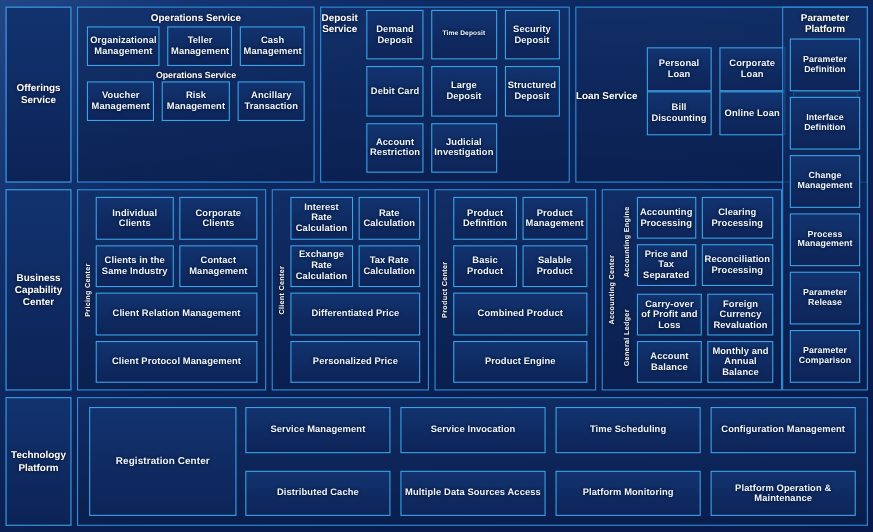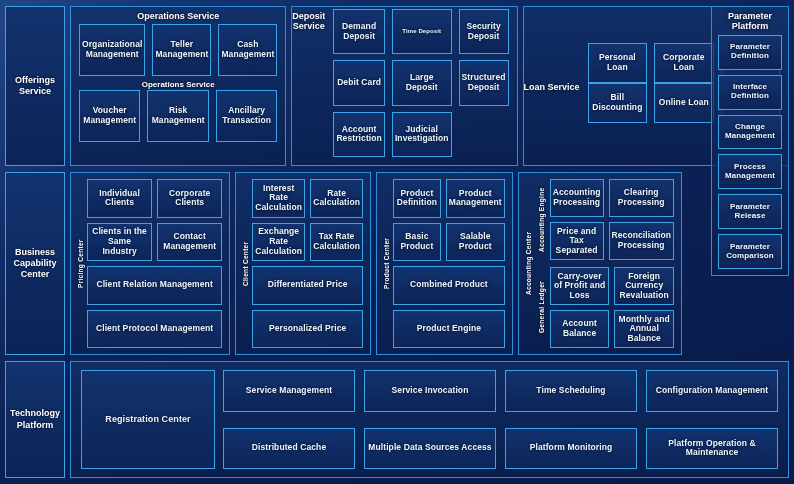--- a/index.html
+++ b/index.html
@@ -104,52 +104,52 @@
     color: #ffffff; font-weight: bold; font-size: 8px; text-align: center;
     text-shadow: 0 0 3px rgba(0,0,0,.85);
     margin-top: -2px; margin-bottom: 1px;
   }
   .ops-grid {
     display: grid;
     grid-template-columns: repeat(3, 1fr);
     gap: 7px;
     padding: 0 8px 6px;
   }
-  .ops-grid .cell { height: 52px; }
+  .ops-grid .cell { height: 36px; }
 
   .dep-panel { flex: 0 0 218px; }
   .loan-panel { flex: 1; align-items: center; }
 
   .loan-grid {
     flex: 1;
     display: grid;
     grid-template-columns: repeat(3, 1fr);
     grid-template-rows: 40px 1fr 40px;
     gap: 0 7px;
     padding: 2px 8px 8px;
   }
   .loan-grid .spacer { grid-column: 1 / -1; }
 
   
   .param-col {
     position: absolute;
     top: 6px; right: 5px;
     width: 78px;
-    height: 270px;
+    height: 349px;
     display: flex;
     flex-direction: column;
     padding: 4px 6px 6px;
   }
   .param-col .cell { flex: 1; margin-bottom: 5px; font-size: 8px; }
   .param-col .cell:last-child { margin-bottom: 0; }
 
   
   .row2 { display: flex; gap: 5px; height: 183px; }
   .row2 .side-label { flex: 0 0 60px; }
-  .bcc-wrap { flex: 1; display: flex; gap: 5px; margin-right: 107px; }
+  .bcc-wrap { flex: 1; display: flex; gap: 5px; margin-right: 78px; }
 
   .ctr-panel { display: flex; padding: 4px 3px; }
   .ctr-panel.client { flex: 1.42; }
   .ctr-panel.pricing { flex: 1.17; }
   .ctr-panel.product { flex: 1.20; }
   .ctr-panel.acct { flex: 1.27; }
 
   .ctr-body {
     flex: 1;
     display: grid;

